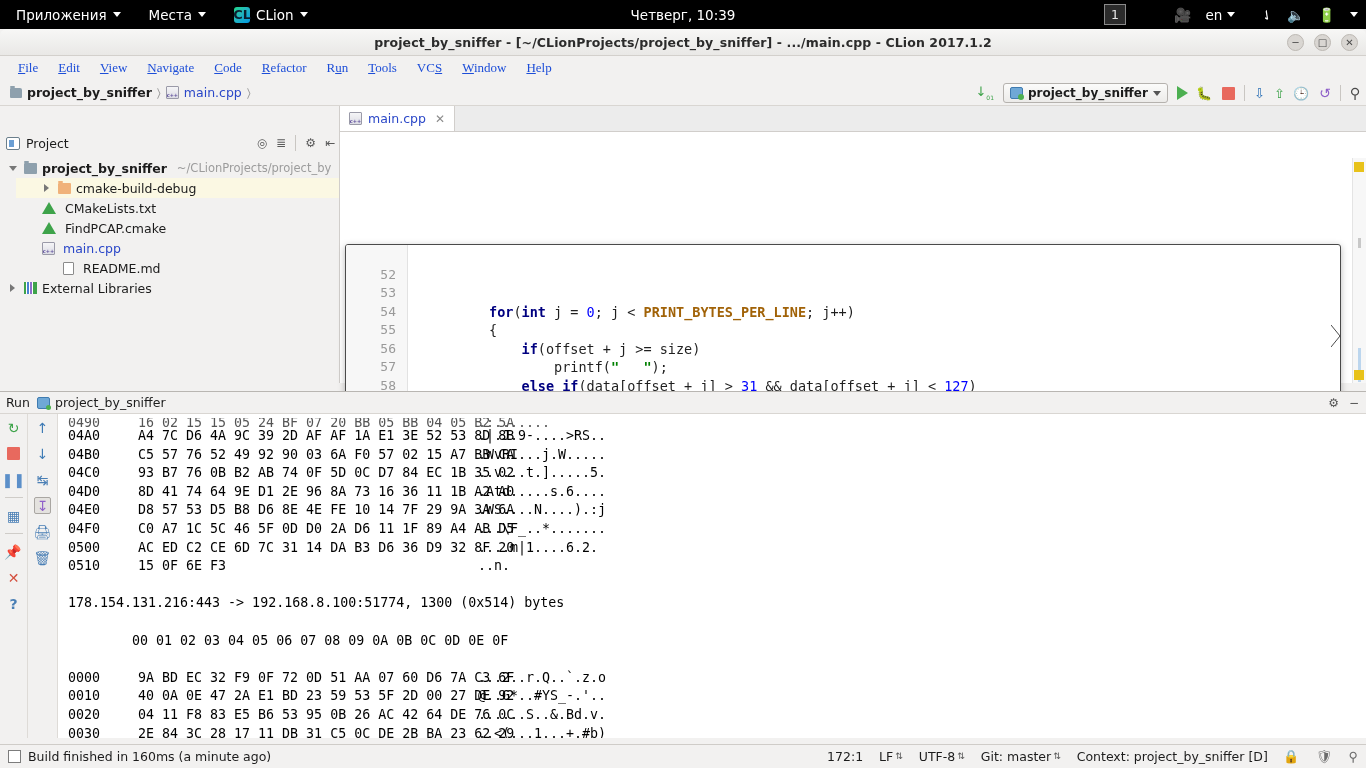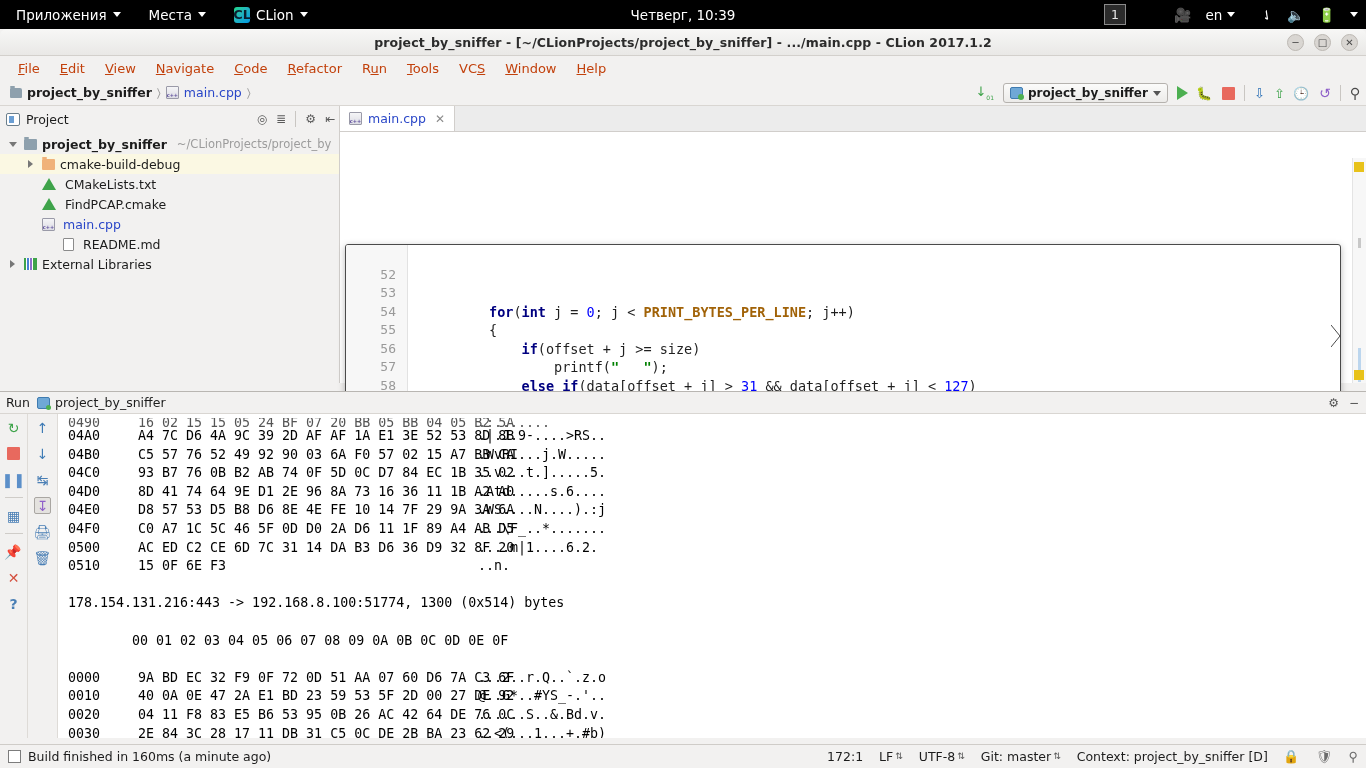--- a/index.html
+++ b/index.html
@@ -61,21 +61,21 @@
     border-top-left-radius: 6px; border-top-right-radius: 6px;
   }
   .title-text { font-size: 12.5px; color: #2b2b2b; font-weight: 600; letter-spacing: 0.1px; }
   .win-btns { position: absolute; right: 8px; top: 0; height: 27px; display: flex; align-items: center; gap: 10px; }
   .wbtn { width: 17px; height: 17px; border-radius: 50%; background: #d9d6d2; border: 1px solid #bcb8b3;
           display:flex; align-items:center; justify-content:center; font-size: 10px; color:#4a4a4a; line-height:1; }
 
   
   .menubar { height: 24px; display: flex; align-items: center; padding-left: 8px; gap: 0px;
              background: #f2f1f0; font-size: 13px; }
-  .menu-item { padding: 2px 10px; cursor: default; color: #c2410c; }
+  .menu-item { padding: 2px 10px; cursor: default; color: #1d4ed8; font-family: Liberation Serif, serif; }
   .menu-item .mn { text-decoration: underline; }
 
   
   .navbar { height: 26px; display: flex; align-items: center; padding-left: 10px;
             background: #f2f1f0; position: relative; border-bottom: 1px solid #d9d6d2; }
   .crumb { display: flex; align-items: center; gap: 5px; font-size: 12.5px; }
   .crumb.bold { font-weight: bold; color: #1c1c1c; }
   .crumb.link { color: #2a47c8; }
   .crumb-sep { color: #9a9a9a; margin: 0 5px; font-size: 12px; }
   .folder-ico { width: 12px; height: 10px; background: #8ea0ad; border-radius: 1px 2px 1px 1px; display:inline-block; position: relative; }
@@ -94,21 +94,21 @@
   .tb-sep { width: 1px; height: 16px; background: #c9c6c2; }
   .play-ico { width:0;height:0;border-left:11px solid #4caf50;border-top:7px solid transparent;border-bottom:7px solid transparent; }
   .stop-ico { width: 13px; height: 13px; background: #e8695e; border-radius: 1px; }
   .vcs-ico { font-size: 7px; color:#5a5a5a; text-align:center; line-height:1; }
 
   
   .main-area { position: relative; height: 277px; display: flex; background: #fff; }
 
   
   .sidebar { width: 340px; background: #f2f1f0; border-right: 1px solid #d1cecb; display: flex; flex-direction: column; }
-  .sidebar-header { height: 26px; display: flex; align-items: center; padding: 0 6px; position: relative; background: #f2f1f0; }
+  .sidebar-header { height: 26px; display: flex; align-items: center; padding: 0 6px; position: relative; background: #f2f1f0; margin-top: 24px; }
   .sb-title { font-size: 12.5px; color: #1c1c1c; margin-left: 6px; }
   .sb-ico-proj { width: 14px; height: 13px; border: 1px solid #6b7f8c; background: #fff; border-radius: 2px; position: relative; }
   .sb-ico-proj:after { content:""; position:absolute; left:2px; top:2px; width:5px; height:7px; background:#6b9fd4; }
   .sb-actions { position: absolute; right: 4px; display: flex; align-items: center; gap: 9px; color: #5a5a5a; font-size: 12px; }
   .tree { flex: 1; overflow: hidden; padding-top: 2px; font-size: 12.5px; }
   .tree-row { height: 20px; display: flex; align-items: center; gap: 5px; padding-left: 6px; white-space: nowrap; }
   .tree-row.sel { background: #fbf8e3; }
   .tw { width: 13px; display: inline-flex; justify-content: center; color: #6b6b6b; font-size: 8px; }
   .tri-right { width:0;height:0;border-left:5px solid #777;border-top:4px solid transparent;border-bottom:4px solid transparent; }
   .tri-down { width:0;height:0;border-top:5px solid #777;border-left:4px solid transparent;border-right:4px solid transparent; }
@@ -314,21 +314,21 @@
 
         <div class="tree">
           <div class="tree-row">
             <span class="tw">
                 <span class="tri-down"></span>
               </span>
             <span class="ico-folder-blue"></span>
             <span class="node-label bold">project_by_sniffer</span>
             <span class="node-path">~/CLionProjects/project_by</span>
           </div>
-          <div class="tree-row sel" style="padding-left:24px;">
+          <div class="tree-row sel" style="padding-left:24px;margin-left:16px;">
             <span class="tw">
                 <span class="tri-right"></span>
               </span>
             <span class="ico-folder-orange"></span>
             <span class="node-label">cmake-build-debug</span>
           </div>
           <div class="tree-row" style="padding-left:42px;">
             <span class="ico-cmake"></span>
             <span class="node-label" style="margin-left:4px;">CMakeLists.txt</span>
           </div>

